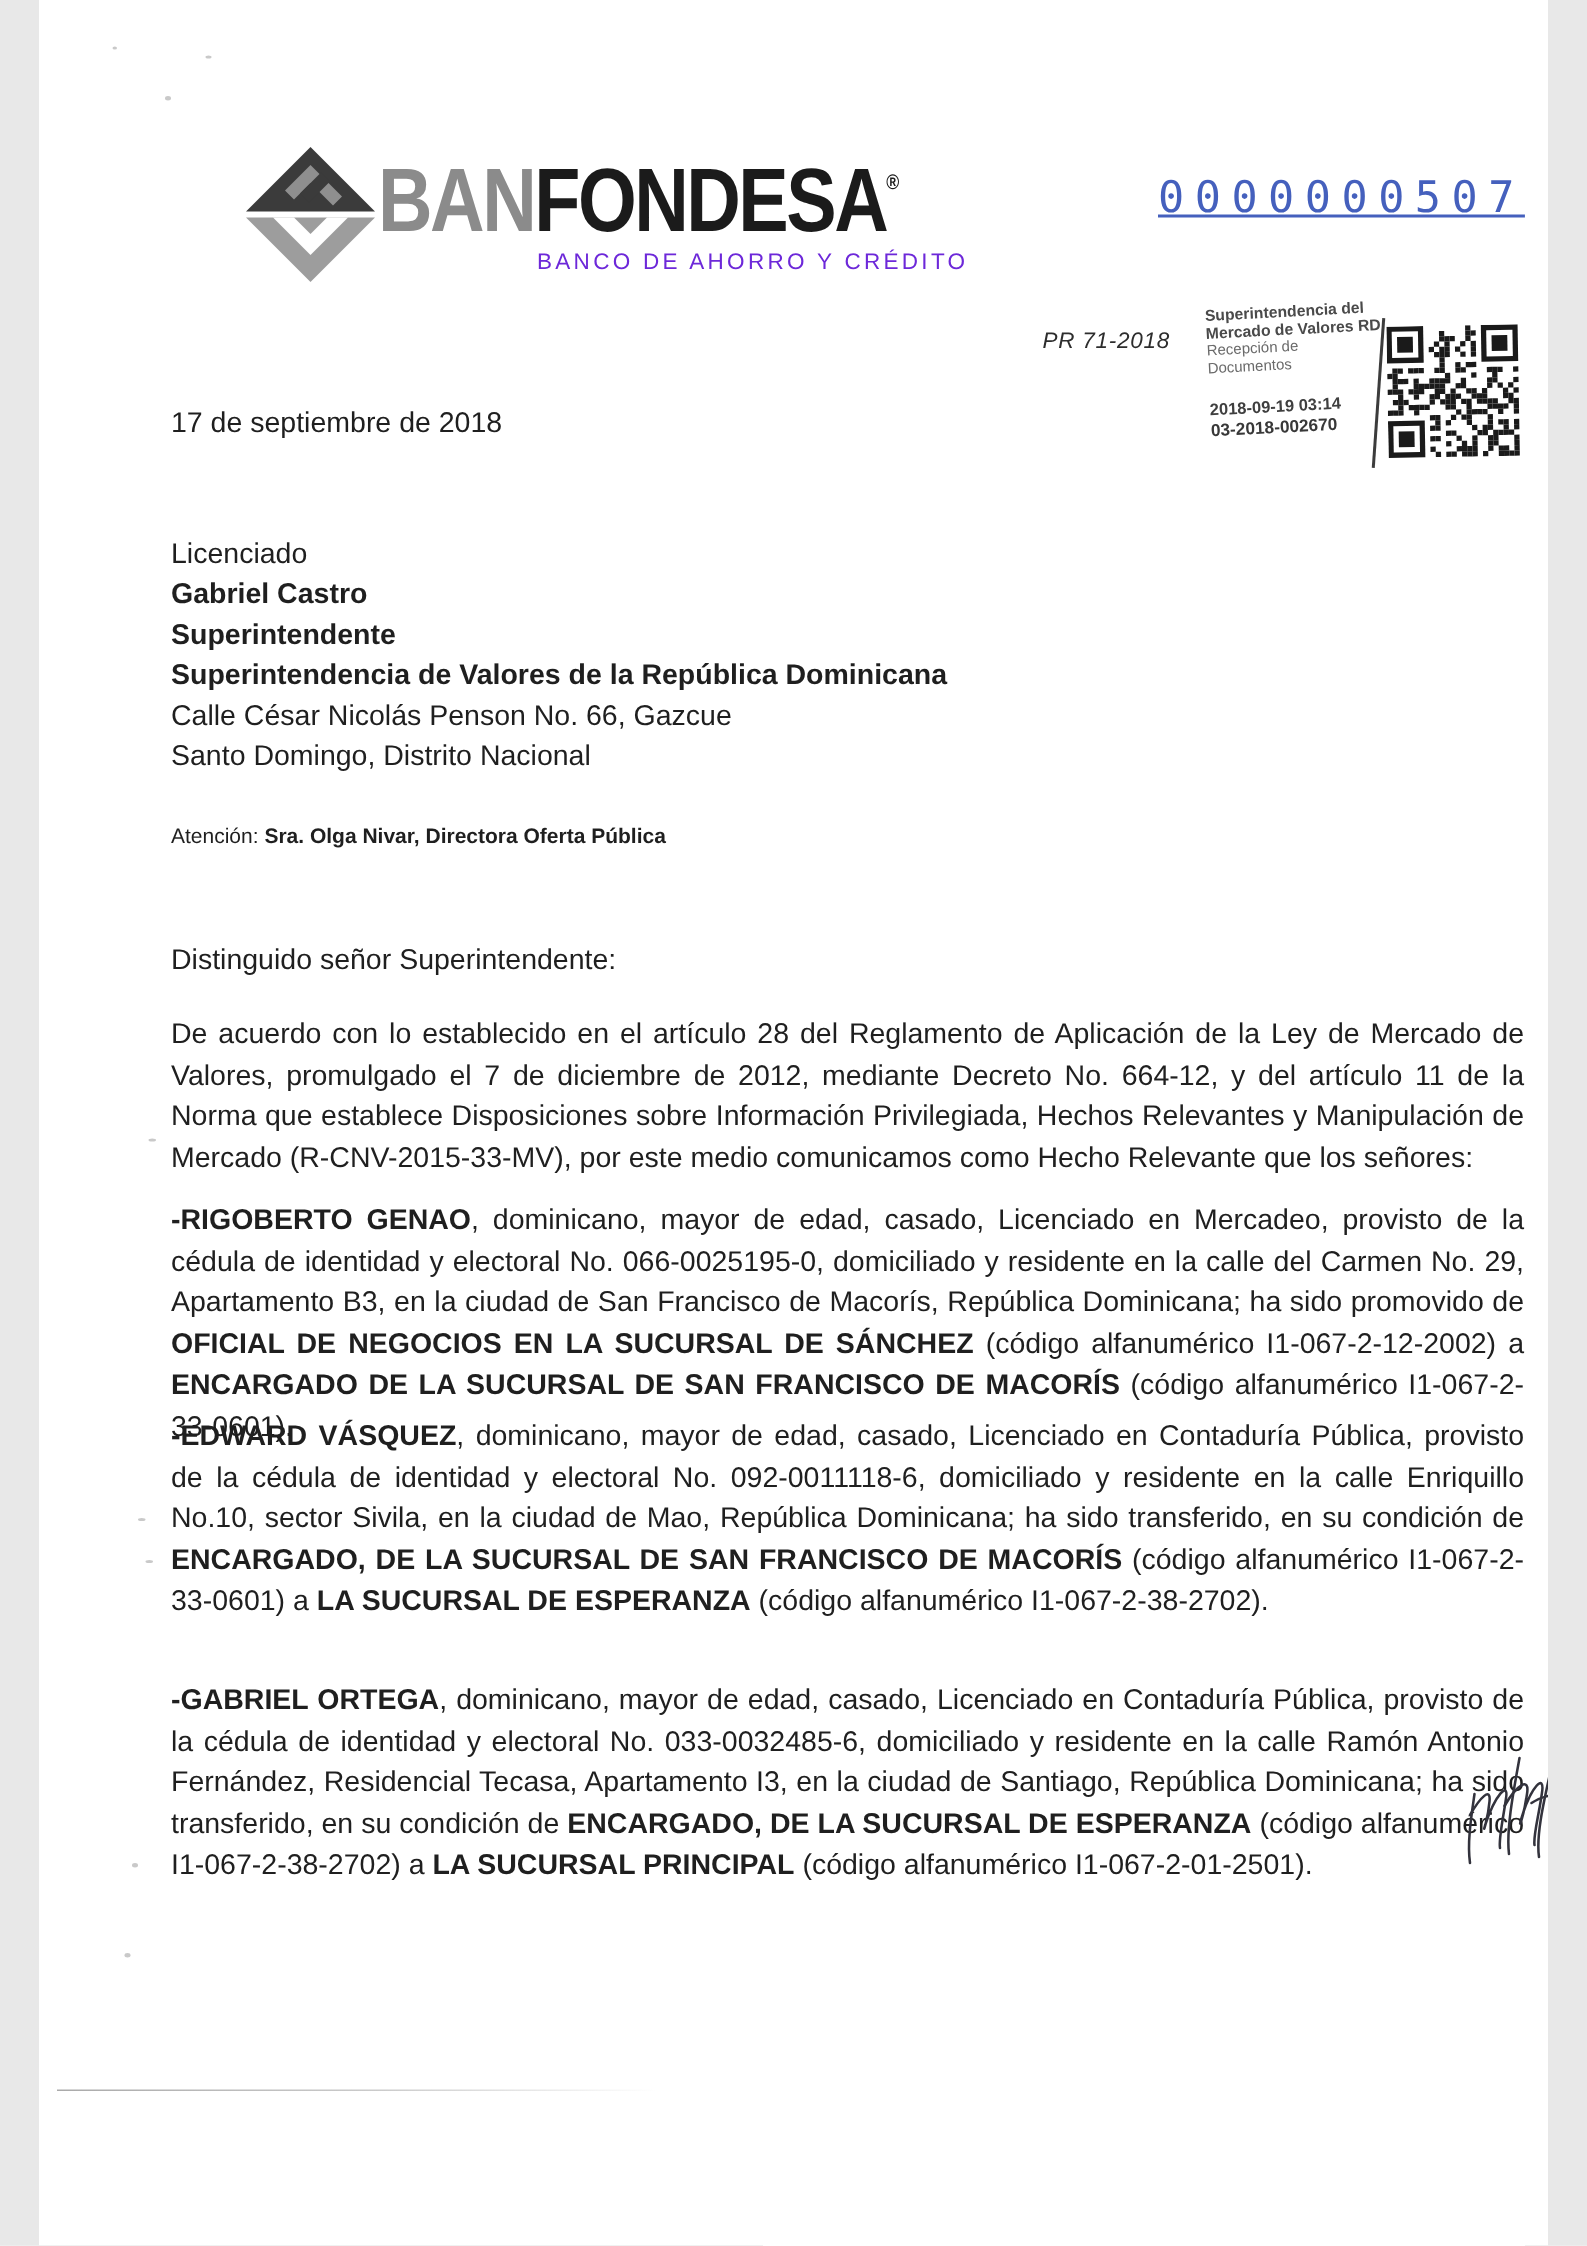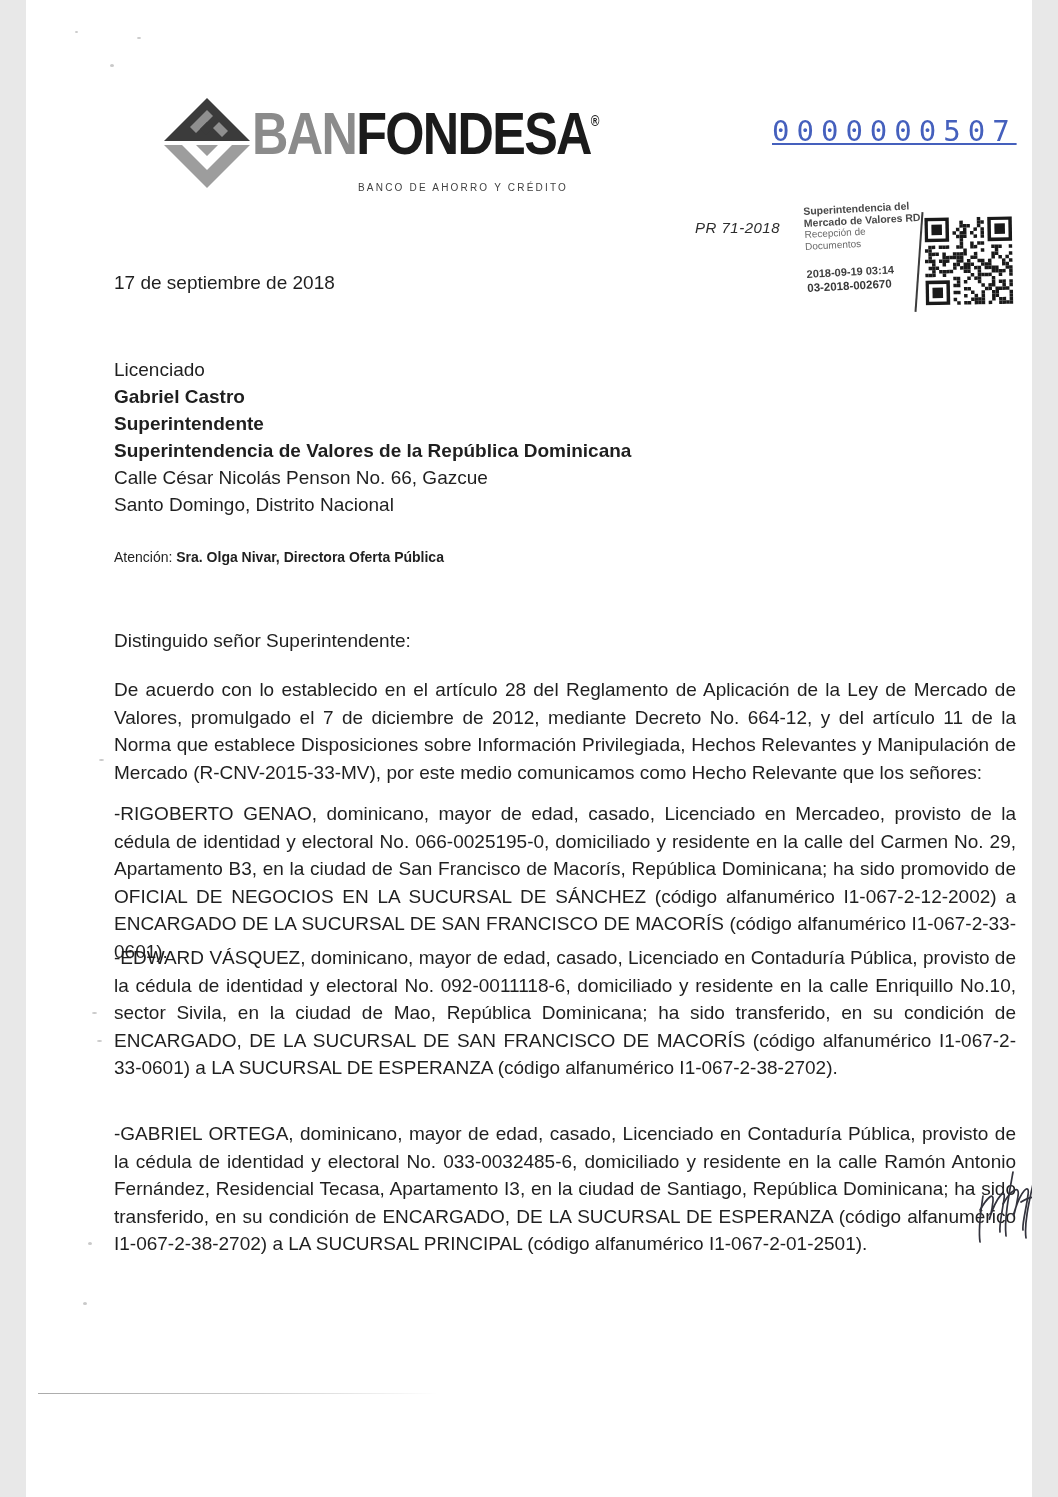--- a/index.html
+++ b/index.html
@@ -17,22 +17,22 @@
   .wordmark{
     position:absolute;left:226px;top:104px;
     font-size:60px;font-weight:bold;letter-spacing:-2px;
     transform:scaleX(0.84);transform-origin:left top;
     white-space:nowrap;line-height:1;
   }
   .wordmark .brand-gray{color:#8b8b8b;}
   .wordmark .brand-black{color:#1b1b1b;}
   .wordmark sup{font-size:14px;letter-spacing:0;vertical-align:28px;color:#1b1b1b;}
   .tagline{
-    position:absolute;left:332px;top:182px;
-    font-size:10px;letter-spacing:2.2px;color:#404040;white-space:nowrap;
+    position:absolute;left:332px;top:166px;
+    font-size:15px;letter-spacing:2.2px;color:#6d28d9;white-space:nowrap;
   }
   .doc-number{
     position:absolute;left:746px;top:114px;
     font-family:"DejaVu Sans Mono", monospace;
     font-size:29px;letter-spacing:7px;color:#4560bd;
     white-space:nowrap;
     text-decoration:underline;
   }
   
   .pr-ref{
@@ -57,21 +57,21 @@
   .date-line{position:absolute;left:88px;top:272px;font-size:19px;}
   .recipient{position:absolute;left:88px;top:356px;font-size:19px;line-height:27px;}
   .recipient .b{font-weight:bold;}
   .attention{position:absolute;left:88px;top:549px;font-size:14px;}
   .attention .b{font-weight:bold;}
   .greeting{position:absolute;left:88px;top:630px;font-size:19px;}
   .para{
     position:absolute;left:88px;width:902px;
     font-size:19px;line-height:27.5px;text-align:justify;
   }
-  .para .b{font-weight:normal;}
+  .para .b{font-weight:bold;}
   #para-0{top:676px;}
   #para-1{top:800px;}
   #para-2{top:944px;}
   #para-3{top:1120px;}
   .signature{position:absolute;left:947px;top:1158px;width:80px;height:92px;}
   
   .footer{
     position:absolute;left:68px;top:1351px;width:960px;
     font-size:15.5px;letter-spacing:-0.2px;color:#2b2b2b;white-space:nowrap;
   }

